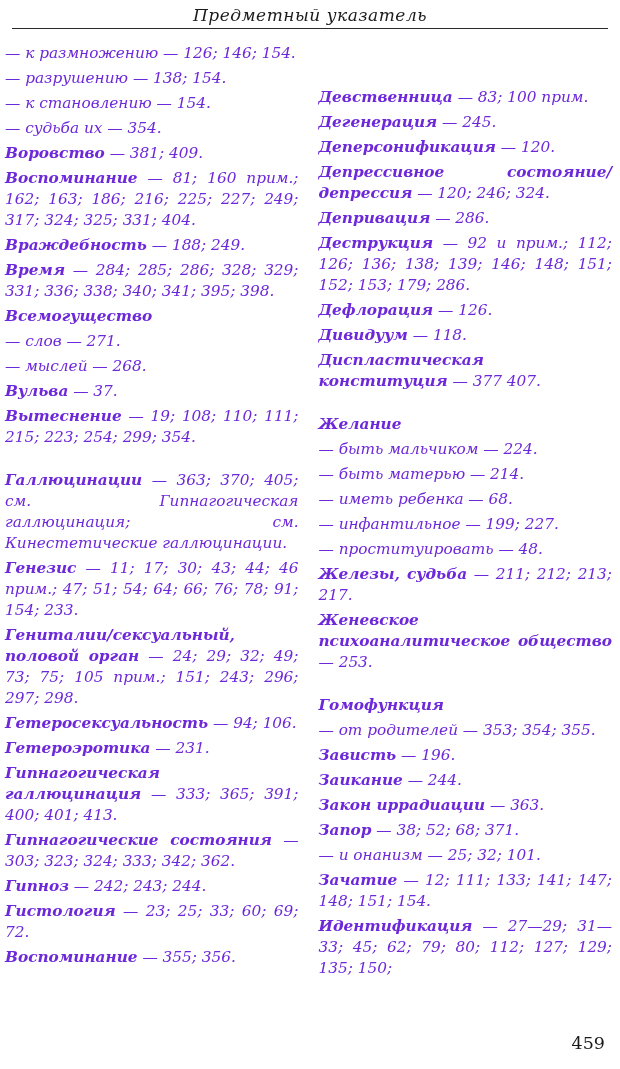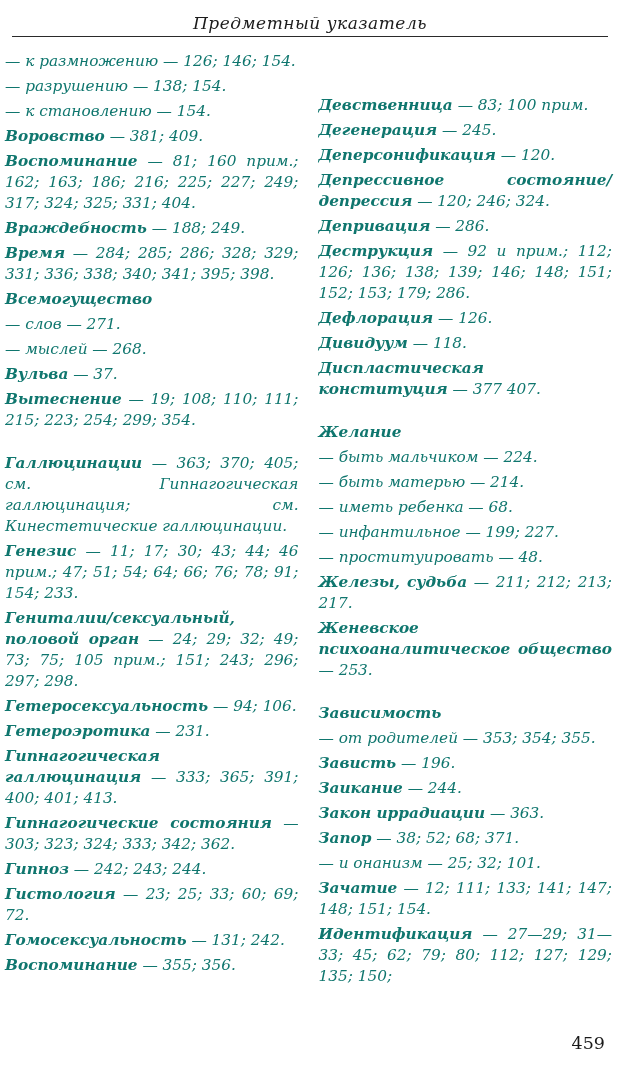--- a/index.html
+++ b/index.html
@@ -11,21 +11,21 @@
     position: relative;
     width: 620px;
     height: 1069px;
     background: #ffffff;
     color: #171717;
     font-family: "DejaVu Serif", "Liberation Serif", serif;
     overflow: hidden;
     box-sizing: border-box;
   }
   .header {
-    padding-top: 13px;
+    padding-top: 5px;
     text-align: center;
   }
   .header-title {
     font-style: italic;
     font-size: 17px;
     letter-spacing: 0.5px;
     color: #1b1b1b;
   }
   .header-rule {
     border: none;
@@ -44,21 +44,21 @@
   }
   .column.right {
     padding-top: 44px;
   }
   .entry {
     font-style: italic;
     font-size: 15.3px;
     line-height: 21px;
     margin-bottom: 4px;
     text-align: justify;
-    color: #0f766e;
+    color: #6d28d9;
   }
   .entry.gap {
     margin-top: 22px;
   }
   .term {
     font-weight: bold;
   }
   .refs {
     font-style: italic;
   }
@@ -82,60 +82,60 @@
     <div class="header-title">Предметный указатель</div>
   </div>
 
   <hr class="header-rule">
 
   <div class="columns">
     <div class="column left" id="col-left">
         <div class="entry"><span class="refs">— к размножению — 126; 146; 154.</span></div>
         <div class="entry"><span class="refs">— разрушению — 138; 154.</span></div>
         <div class="entry"><span class="refs">— к становлению — 154.</span></div>
+        <div class="entry"><span class="refs">— судьба их — 354.</span></div>
         <div class="entry"><span class="term">Воровство</span><span class="refs"> — 381; 409.</span></div>
         <div class="entry"><span class="term">Воспоминание</span><span class="refs"> — 81; 160 прим.; 162; 163; 186; 216; 225; 227; 249; 317; 324; 325; 331; 404.</span></div>
         <div class="entry"><span class="term">Враждебность</span><span class="refs"> — 188; 249.</span></div>
         <div class="entry"><span class="term">Время</span><span class="refs"> — 284; 285; 286; 328; 329; 331; 336; 338; 340; 341; 395; 398.</span></div>
         <div class="entry"><span class="term">Всемогущество</span></div>
         <div class="entry"><span class="refs">— слов — 271.</span></div>
         <div class="entry"><span class="refs">— мыслей — 268.</span></div>
         <div class="entry"><span class="term">Вульва</span><span class="refs"> — 37.</span></div>
         <div class="entry"><span class="term">Вытеснение</span><span class="refs"> — 19; 108; 110; 111; 215; 223; 254; 299; 354.</span></div>
         <div class="entry gap"><span class="term">Галлюцинации</span><span class="refs"> — 363; 370; 405; см. Гипнагогическая галлюцинация; см. Кинестетические галлюцинации.</span></div>
         <div class="entry"><span class="term">Генезис</span><span class="refs"> — 11; 17; 30; 43; 44; 46 прим.; 47; 51; 54; 64; 66; 76; 78; 91; 154; 233.</span></div>
         <div class="entry"><span class="term">Гениталии/сексуальный, половой орган</span><span class="refs"> — 24; 29; 32; 49; 73; 75; 105 прим.; 151; 243; 296; 297; 298.</span></div>
         <div class="entry"><span class="term">Гетеросексуальность</span><span class="refs"> — 94; 106.</span></div>
         <div class="entry"><span class="term">Гетероэротика</span><span class="refs"> — 231.</span></div>
         <div class="entry"><span class="term">Гипнагогическая галлюцинация</span><span class="refs"> — 333; 365; 391; 400; 401; 413.</span></div>
         <div class="entry"><span class="term">Гипнагогические состояния</span><span class="refs"> — 303; 323; 324; 333; 342; 362.</span></div>
         <div class="entry"><span class="term">Гипноз</span><span class="refs"> — 242; 243; 244.</span></div>
         <div class="entry"><span class="term">Гистология</span><span class="refs"> — 23; 25; 33; 60; 69; 72.</span></div>
-        <div class="entry"><span class="term">Гомосексуальность</span><span class="refs"> — 131; 242.</span></div>
         <div class="entry"><span class="term">Воспоминание</span><span class="refs"> — 355; 356.</span></div>
       </div>
     <div class="column right" id="col-right">
         <div class="entry"><span class="term">Девственница</span><span class="refs"> — 83; 100 прим.</span></div>
         <div class="entry"><span class="term">Дегенерация</span><span class="refs"> — 245.</span></div>
         <div class="entry"><span class="term">Деперсонификация</span><span class="refs"> — 120.</span></div>
         <div class="entry"><span class="term">Депрессивное состояние/депрессия</span><span class="refs"> — 120; 246; 324.</span></div>
         <div class="entry"><span class="term">Депривация</span><span class="refs"> — 286.</span></div>
         <div class="entry"><span class="term">Деструкция</span><span class="refs"> — 92 и прим.; 112; 126; 136; 138; 139; 146; 148; 151; 152; 153; 179; 286.</span></div>
         <div class="entry"><span class="term">Дефлорация</span><span class="refs"> — 126.</span></div>
         <div class="entry"><span class="term">Дивидуум</span><span class="refs"> — 118.</span></div>
         <div class="entry"><span class="term">Диспластическая конституция</span><span class="refs"> — 377 407.</span></div>
         <div class="entry gap"><span class="term">Желание</span></div>
         <div class="entry"><span class="refs">— быть мальчиком — 224.</span></div>
         <div class="entry"><span class="refs">— быть матерью — 214.</span></div>
         <div class="entry"><span class="refs">— иметь ребенка — 68.</span></div>
         <div class="entry"><span class="refs">— инфантильное — 199; 227.</span></div>
         <div class="entry"><span class="refs">— проституировать — 48.</span></div>
         <div class="entry"><span class="term">Железы, судьба</span><span class="refs"> — 211; 212; 213; 217.</span></div>
         <div class="entry"><span class="term">Женевское психоаналитическое общество</span><span class="refs"> — 253.</span></div>
-        <div class="entry gap"><span class="term">Зависимость</span></div>
+        <div class="entry gap"><span class="term">Гомофункция</span></div>
         <div class="entry"><span class="refs">— от родителей — 353; 354; 355.</span></div>
         <div class="entry"><span class="term">Зависть</span><span class="refs"> — 196.</span></div>
         <div class="entry"><span class="term">Заикание</span><span class="refs"> — 244.</span></div>
         <div class="entry"><span class="term">Закон иррадиации</span><span class="refs"> — 363.</span></div>
         <div class="entry"><span class="term">Запор</span><span class="refs"> — 38; 52; 68; 371.</span></div>
         <div class="entry"><span class="refs">— и онанизм — 25; 32; 101.</span></div>
         <div class="entry"><span class="term">Зачатие</span><span class="refs"> — 12; 111; 133; 141; 147; 148; 151; 154.</span></div>
         <div class="entry"><span class="term">Идентификация</span><span class="refs"> — 27—29; 31—33; 45; 62; 79; 80; 112; 127; 129; 135; 150;</span></div>
       </div>
   </div>

